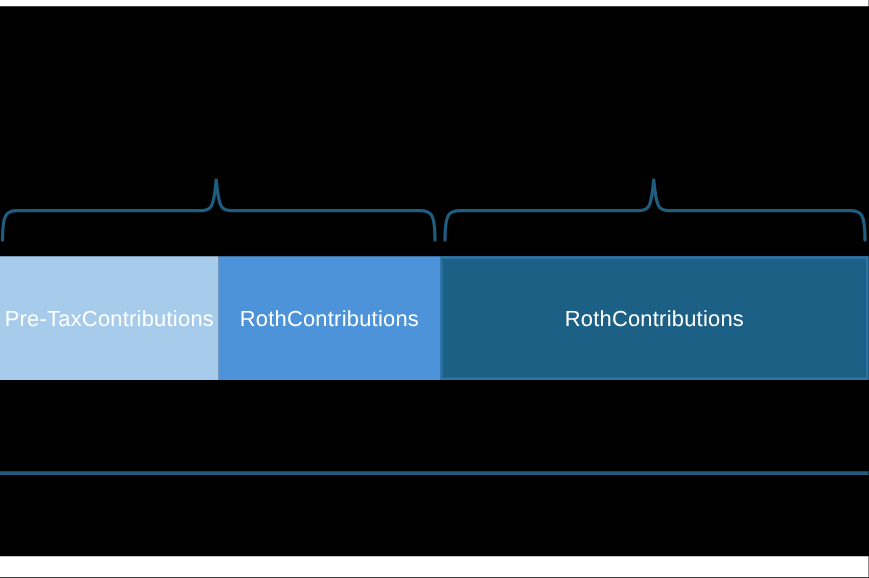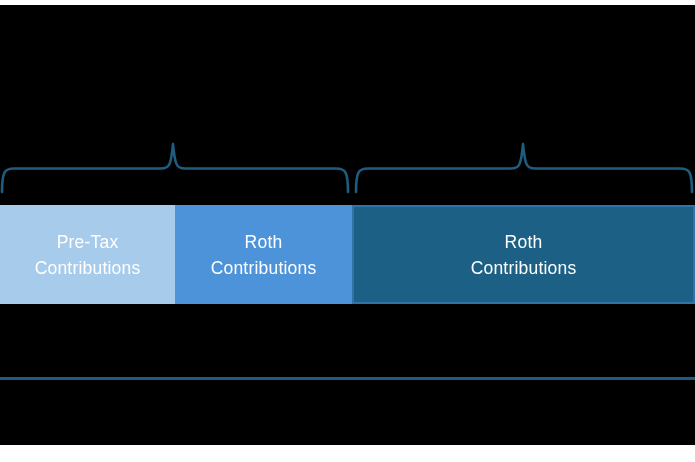--- a/index.html
+++ b/index.html
@@ -41,21 +41,20 @@
     left: 0;
     top: 205px;
     width: 695px;
     height: 99px;
     display: flex;
   }
   .bar {
     box-sizing: border-box;
     height: 100%;
     display: flex;
-    flex-direction: column;
     align-items: center;
     justify-content: center;
     text-align: left;
     font-size: 17.5px;
     line-height: 26px;
     letter-spacing: 0.2px;
   }
   .bar.b1 { width: 175px; }
   .bar.b2 { width: 177px; }
   .bar.b3 { width: 343px; border: 2px solid transparent; }

